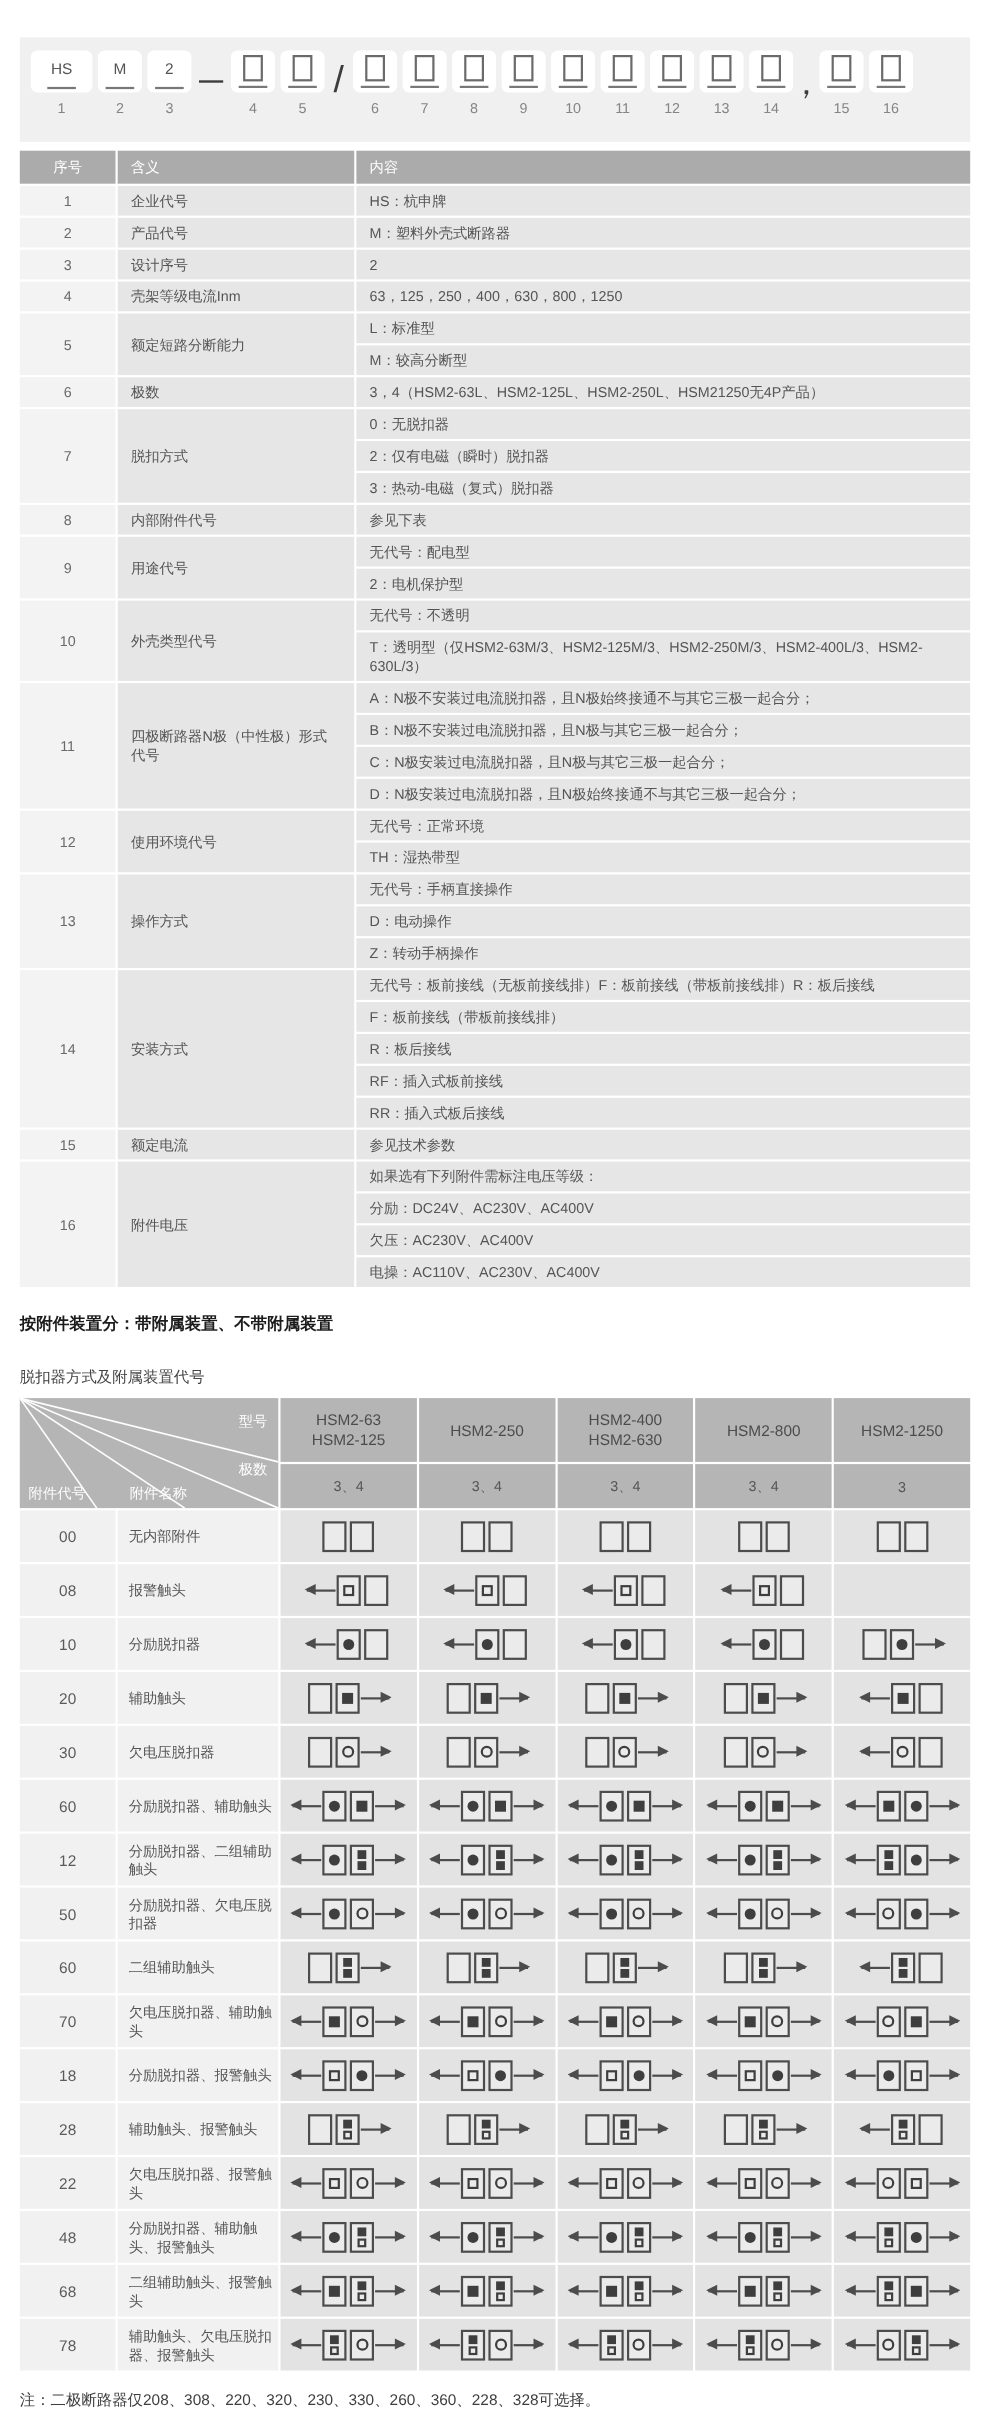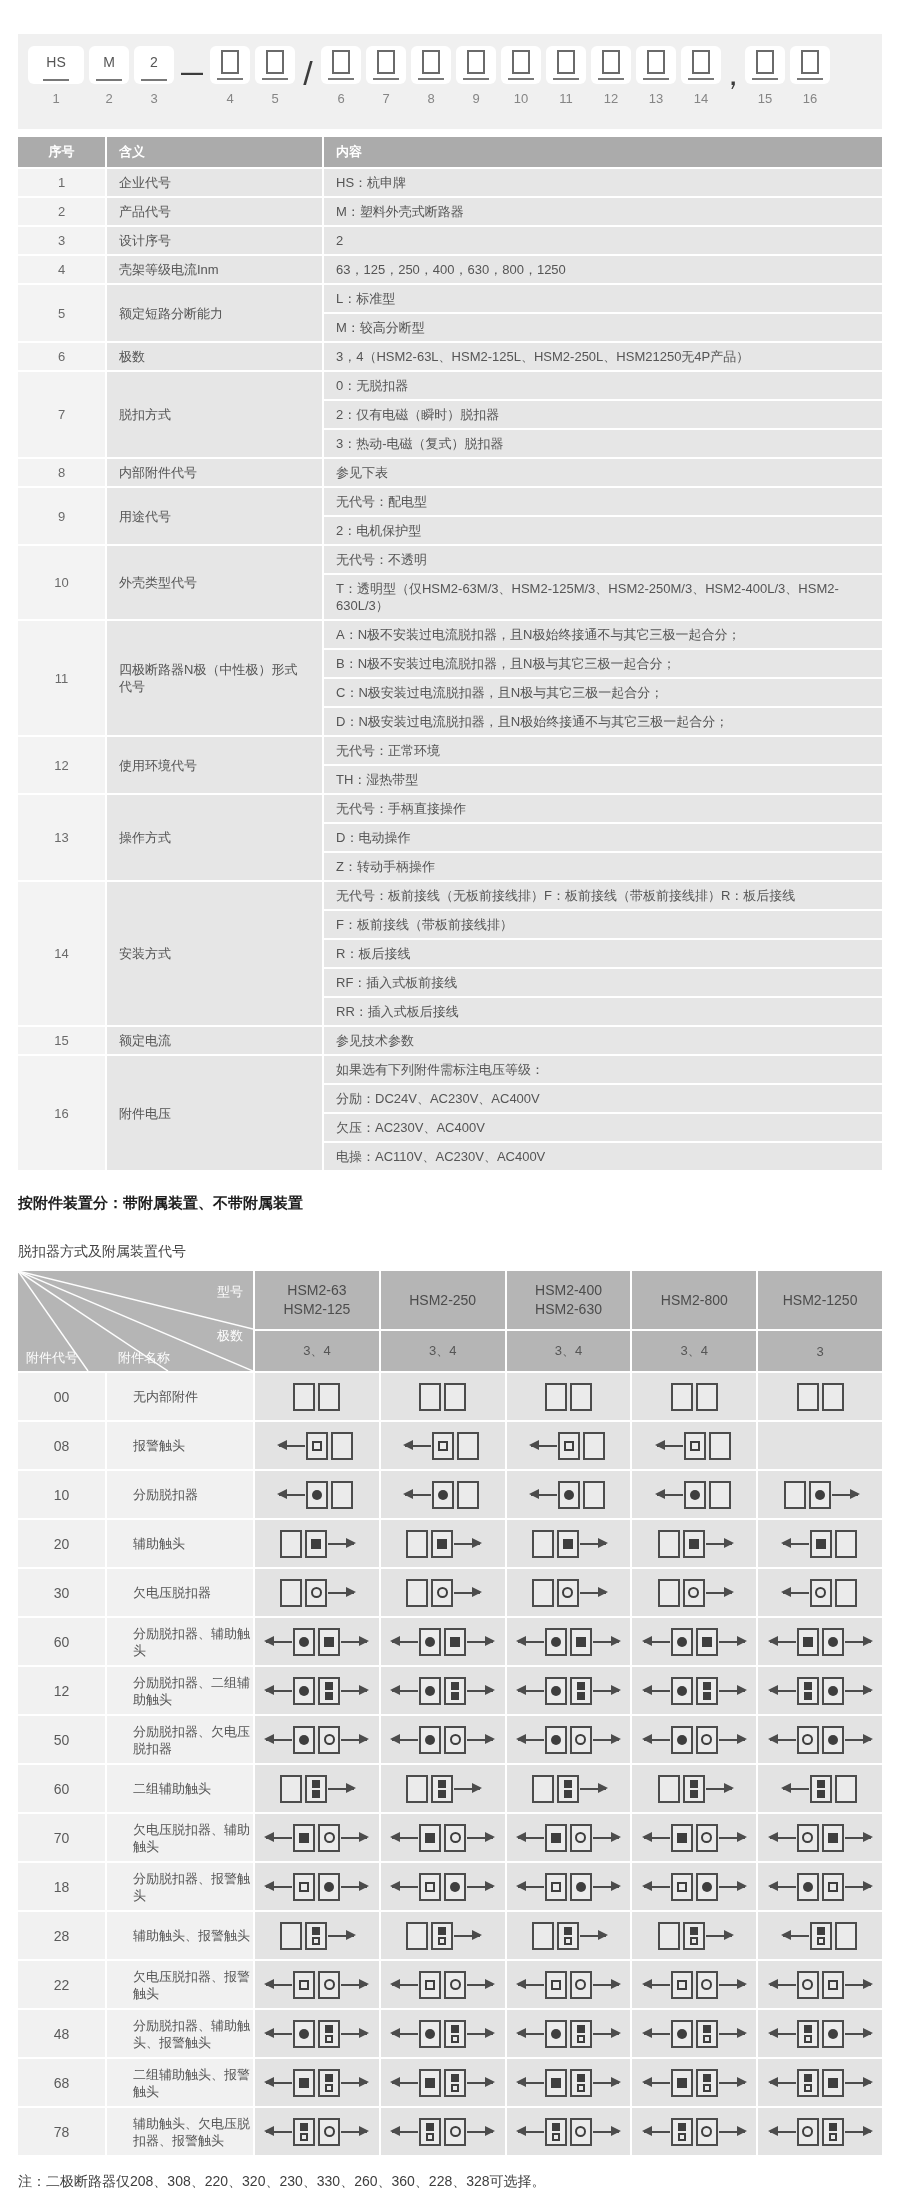--- a/index.html
+++ b/index.html
@@ -16,21 +16,21 @@
   .seg-underline{width:26px;height:2px;background:#787878;margin-top:4px;}
   .seg-num{margin-top:7px;font-size:13px;color:#858585;height:16px;}
   .seg-sep{height:54px;display:flex;align-items:center;justify-content:center;color:#3c3c3c;}
   .sep-dash{width:26px;font-weight:bold;font-size:22px;}
   .sep-slash{width:16px;font-size:34px;font-weight:300;}
   .sep-comma{width:14px;font-size:30px;align-items:flex-end;padding-bottom:4px;box-sizing:border-box;}
 
   
   .t1{margin-top:8px;background:#fff;display:flex;flex-direction:column;gap:2px;}
   .t1-head,.t1-row{display:grid;grid-template-columns:87px 215px 1fr;gap:2px;}
-  .t1-head>div{background:#ababab;color:#fff;font-size:13px;padding:6px 12px;font-weight:bold;}
+  .t1-head>div{background:#ababab;color:#fff;font-size:13px;padding:6px 12px;}
   .t1-head .c-no{text-align:center;padding:6px 0;}
   .t1-no{background:#f3f3f3;color:#6a6a6a;font-size:13px;display:flex;align-items:center;justify-content:center;}
   .t1-meaning{background:#e6e6e6;color:#555;font-size:13px;display:flex;align-items:center;padding:4px 12px;line-height:17px;}
   .t1-content{background:#fff;display:flex;flex-direction:column;gap:2px;justify-content:flex-end;}
   .t1-sub{background:#e6e6e6;font-size:13px;color:#555;padding:5px 12px;line-height:17px;flex:1;display:flex;align-items:center;}
 
   
   .sec-note{margin-top:24px;font-size:15px;font-weight:bold;color:#1c1c1c;}
   .t2-title{margin-top:30px;font-size:14px;color:#444;}
 
@@ -41,21 +41,21 @@
   .t2-corner svg{position:absolute;left:0;top:0;}
   .lab{position:absolute;color:#fdfdfd;font-size:13px;}
   .lab-model{right:10px;top:12px;}
   .lab-poles{right:10px;bottom:26px;}
   .lab-code{left:8px;bottom:4px;}
   .lab-name{left:100px;bottom:4px;}
   .t2-model{background:#b5b5b5;color:#4c4c4c;font-size:14px;display:flex;flex-direction:column;align-items:center;justify-content:center;line-height:19px;grid-row:1;}
   .t2-pole{background:#b5b5b5;color:#565656;font-size:13px;display:flex;align-items:center;justify-content:center;grid-row:2;}
   .t2-row{display:grid;grid-template-columns:87px 146px repeat(5,1fr);gap:2px;min-height:47px;}
   .t2-code{background:#f1f1f1;color:#5a5a5a;font-size:14px;display:flex;align-items:center;justify-content:center;text-align:right;}
-  .t2-name{background:#f1f1f1;color:#555;font-size:13px;display:flex;align-items:center;padding:5px 2px 5px 26px;line-height:17px;}
+  .t2-name{background:#f1f1f1;color:#555;font-size:13px;display:flex;align-items:center;padding:5px 2px 5px 10px;line-height:17px;}
   .t2-diagcell{background:#e3e3e3;}
 
   
   .diag{display:flex;align-items:center;justify-content:center;height:100%;}
   .arr{display:inline-block;width:26px;height:2px;background:#4c4c4c;position:relative;flex:none;}
   .arr-l:before{content:"";position:absolute;left:-2px;top:-4.5px;width:0;height:0;border-right:10px solid #4c4c4c;border-top:5.5px solid transparent;border-bottom:5.5px solid transparent;}
   .arr-r:after{content:"";position:absolute;right:-2px;top:-4.5px;width:0;height:0;border-left:10px solid #4c4c4c;border-top:5.5px solid transparent;border-bottom:5.5px solid transparent;}
   .dbox{display:inline-flex;gap:3px;margin:0 1px;flex:none;}
   .dcell{width:22px;height:28px;border:2px solid #4c4c4c;background:#ebebeb;box-sizing:border-box;display:flex;flex-direction:column;align-items:center;justify-content:center;gap:2px;}
   .sym{flex:none;box-sizing:border-box;}

